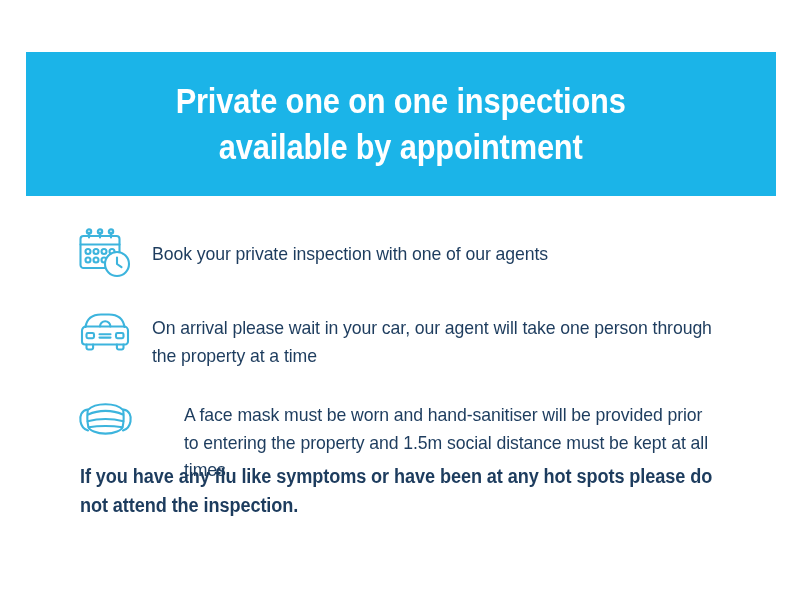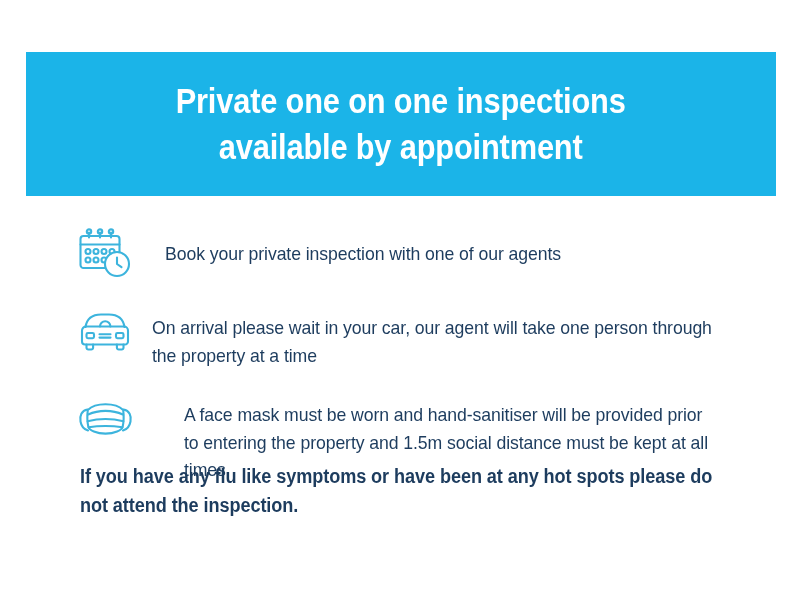--- a/index.html
+++ b/index.html
@@ -85,21 +85,21 @@
     transform-origin: left center;
     width: 108%;
     padding-top: 10px;
   }
 
   
   .row-calendar .row-text { padding-top: 14px; }
   .row-car .row-text      { padding-top: 6px; }
   .row-mask .row-text     { padding-top: 6px; }
 
-  .row-calendar { margin-bottom: 28px; gap: 13px; }
+  .row-calendar { margin-bottom: 28px; }
   .row-car      { margin-bottom: 26px; }
 
   
   .footer {
     position: absolute;
     left: 80px;
     top: 462px;
     width: 690px;
     color: #1d3c5e;
     font-family: "Liberation Sans Narrow", "Liberation Sans", sans-serif;

